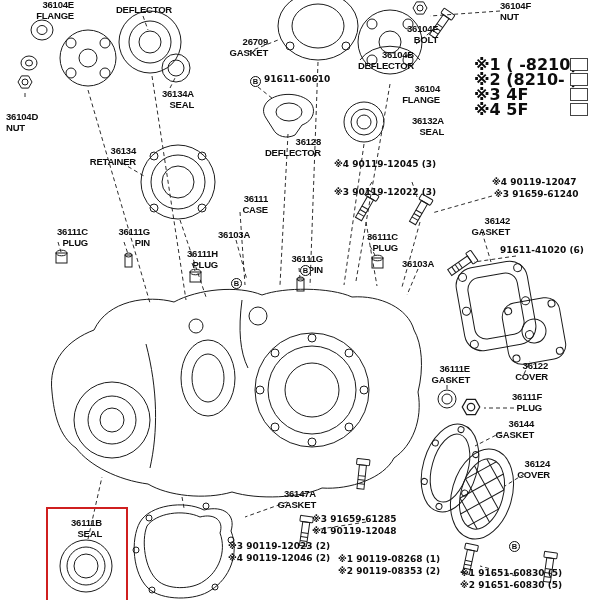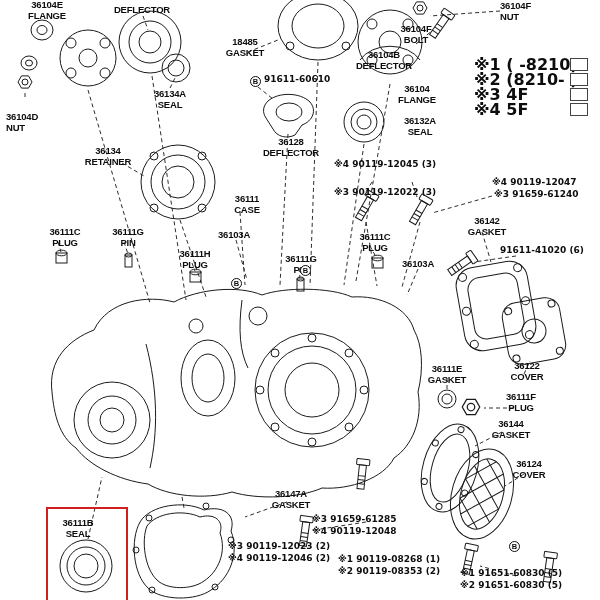--- a/index.html
+++ b/index.html
@@ -2,21 +2,21 @@
 <html><head>
 <meta charset="utf-8">
 <style>
   html,body{margin:0;padding:0;background:#fff}
   .stage{position:relative;width:600px;height:600px;background:#ffffff;overflow:hidden;
          font-family:"Liberation Sans",sans-serif}
   svg.art{position:absolute;left:0;top:0}
   svg.art *{stroke:#1b1b1b;fill:none;stroke-width:1;vector-effect:none}
   svg.art g.ld line{stroke:#2e2e2e;stroke-width:1;stroke-dasharray:4 3}
   .lb{position:absolute;font:700 9.5px/10.5px "Liberation Sans",sans-serif;color:#0d0d0d;
-      text-align:center;letter-spacing:-0.2px;white-space:nowrap}
+      text-align:right;letter-spacing:-0.2px;white-space:nowrap}
   .lb.la{text-align:left}
   .ref{position:absolute;font:700 9px/11px "DejaVu Sans","Liberation Sans",sans-serif;
        color:#0d0d0d;white-space:nowrap}
   .lg{font-size:16px}
   .bc{display:inline-flex;width:11px;height:11px;border:1.2px solid #0d0d0d;border-radius:50%;
       align-items:center;justify-content:center;font:700 7.5px "Liberation Sans",sans-serif;
       color:#0d0d0d;vertical-align:-2px;margin-right:3px;background:#fff;box-sizing:border-box}
   .bc.abs{position:absolute}
   .lgbox{position:absolute;width:16px;height:11px;border:1px solid #444;background:#fff}
   .redbox{position:absolute;border:2px solid #cf1f1f}
@@ -283,21 +283,21 @@
   </div>
   <div class="lb" style="left:146px;top:89px;width:48px">
     <div>36134A</div>
     <div>SEAL</div>
   </div>
   <div class="lb" style="left:80px;top:146px;width:56px">
     <div>36134</div>
     <div>RETAINER</div>
   </div>
   <div class="lb" style="left:222px;top:37px;width:46px">
-    <div>18485</div>
+    <div>26709</div>
     <div>GASKET</div>
   </div>
   <div class="ref" style="left:250px;top:74px">
     <span class="bc">B</span><span>91611-60610</span>
   </div>
   <div class="lb" style="left:261px;top:137px;width:60px">
     <div>36128</div>
     <div>DEFLECTOR</div>
   </div>
   <div class="lb" style="left:394px;top:24px;width:44px">

